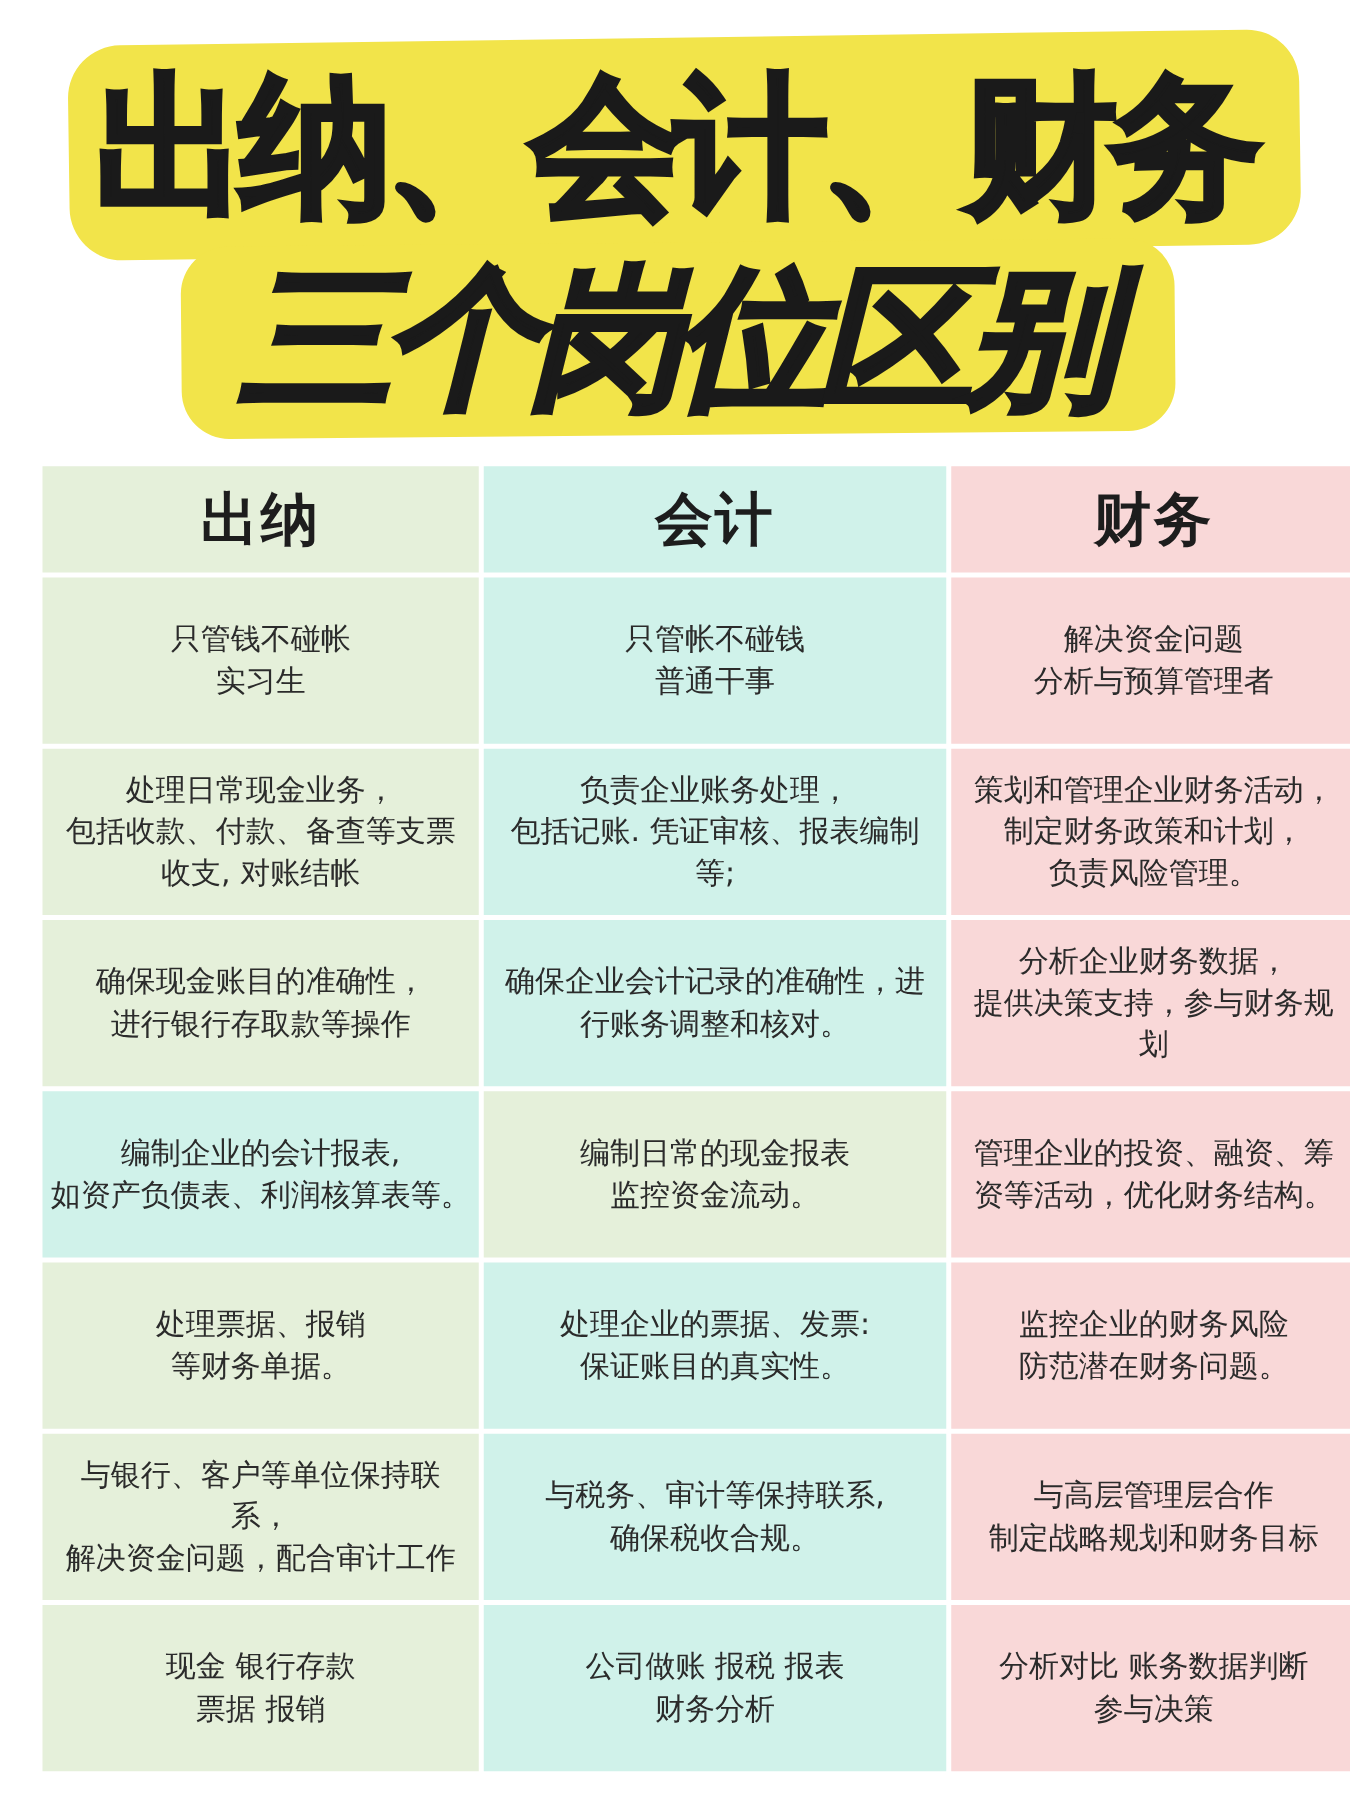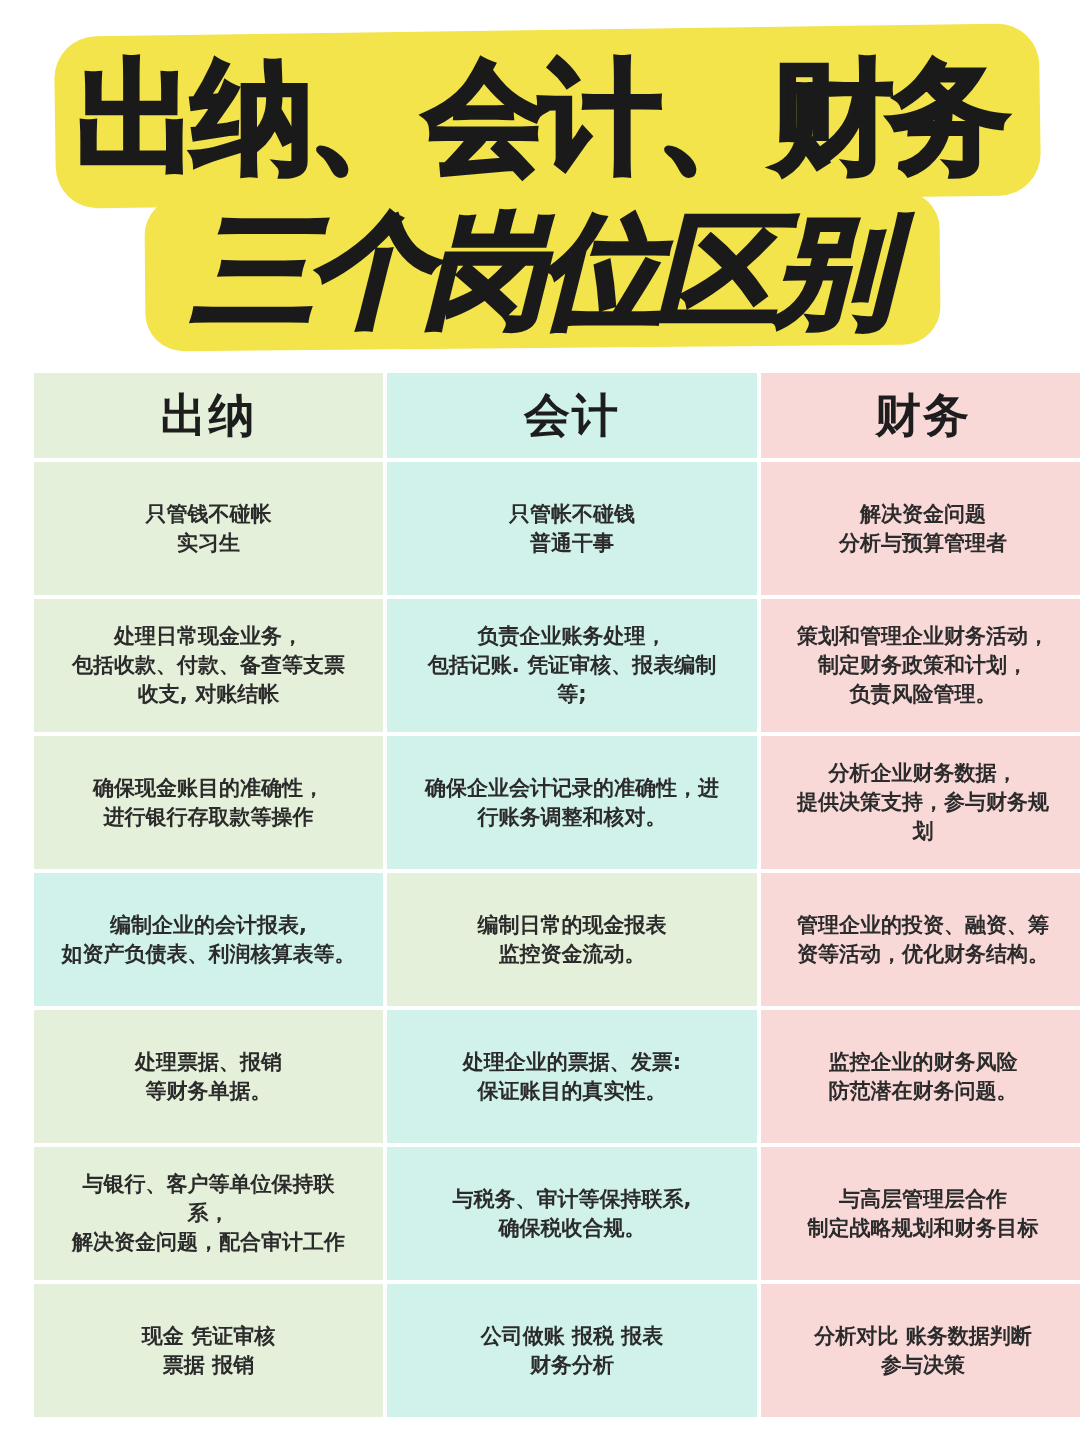--- a/index.html
+++ b/index.html
@@ -35,21 +35,21 @@
     gap:4px;
     padding-left:20px;
   }
   .cell{
     display:flex;align-items:center;justify-content:center;
     text-align:center;
     white-space:pre-line;
     padding:0 4px;
     box-sizing:border-box;
     color:var(--body_text,#2b2b2b);
-    font-size:21px;line-height:1.38;font-weight:700;
+    font-size:24px;line-height:1.38;font-weight:400;
   }
   .col-a{background:var(--col_cashier_bg,#e5f0da);}
   .col-b{background:var(--col_accountant_bg,#d0f2ea);}
   .col-c{background:var(--col_finance_bg,#f9d8d8);}
   .head{
     font-size:46px;font-weight:700;line-height:1.1;
     color:var(--header_text,#1d1d1d);
     letter-spacing:2px;
   }
 </style>
@@ -111,21 +111,21 @@
 防范潜在财务问题。</div>
 
     <div class="cell col-a">与银行、客户等单位保持联
 系，
 解决资金问题，配合审计工作</div>
     <div class="cell col-b">与税务、审计等保持联系,
 确保税收合规。</div>
     <div class="cell col-c">与高层管理层合作
 制定战略规划和财务目标</div>
 
-    <div class="cell col-a">现金 凭证审核
+    <div class="cell col-a">现金 银行存款
 票据 报销</div>
     <div class="cell col-b">公司做账 报税 报表
 财务分析</div>
     <div class="cell col-c">分析对比 账务数据判断
 参与决策</div>
   </main>
 
 </div>
 
 </body></html>

